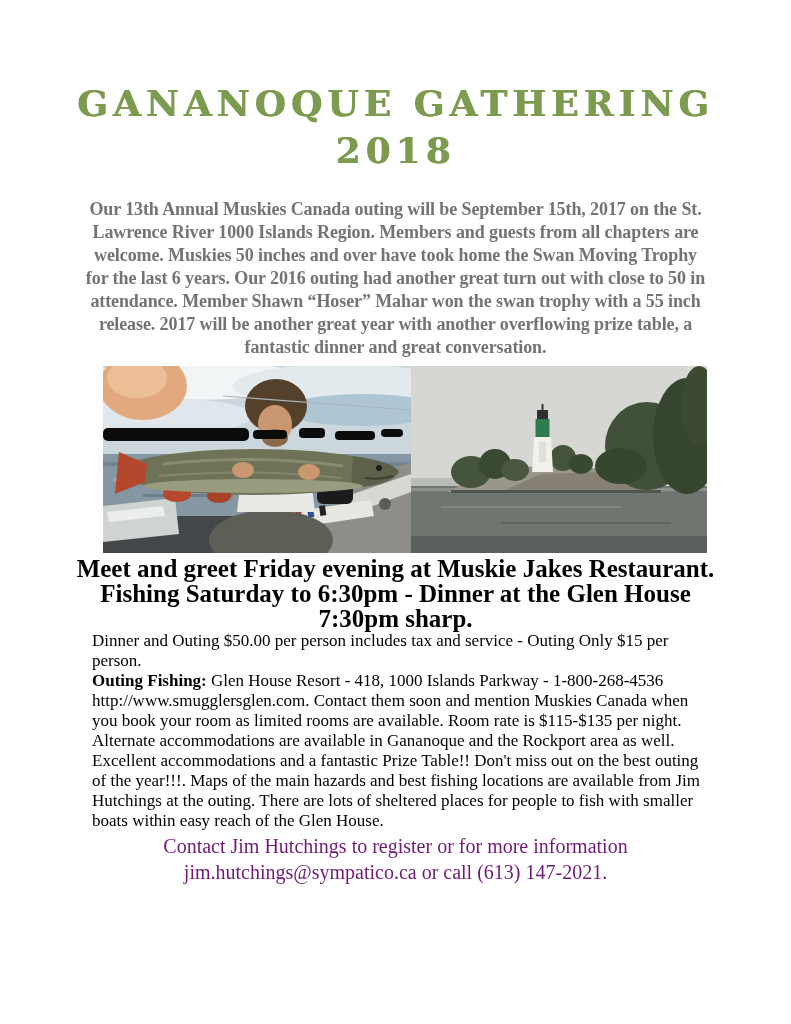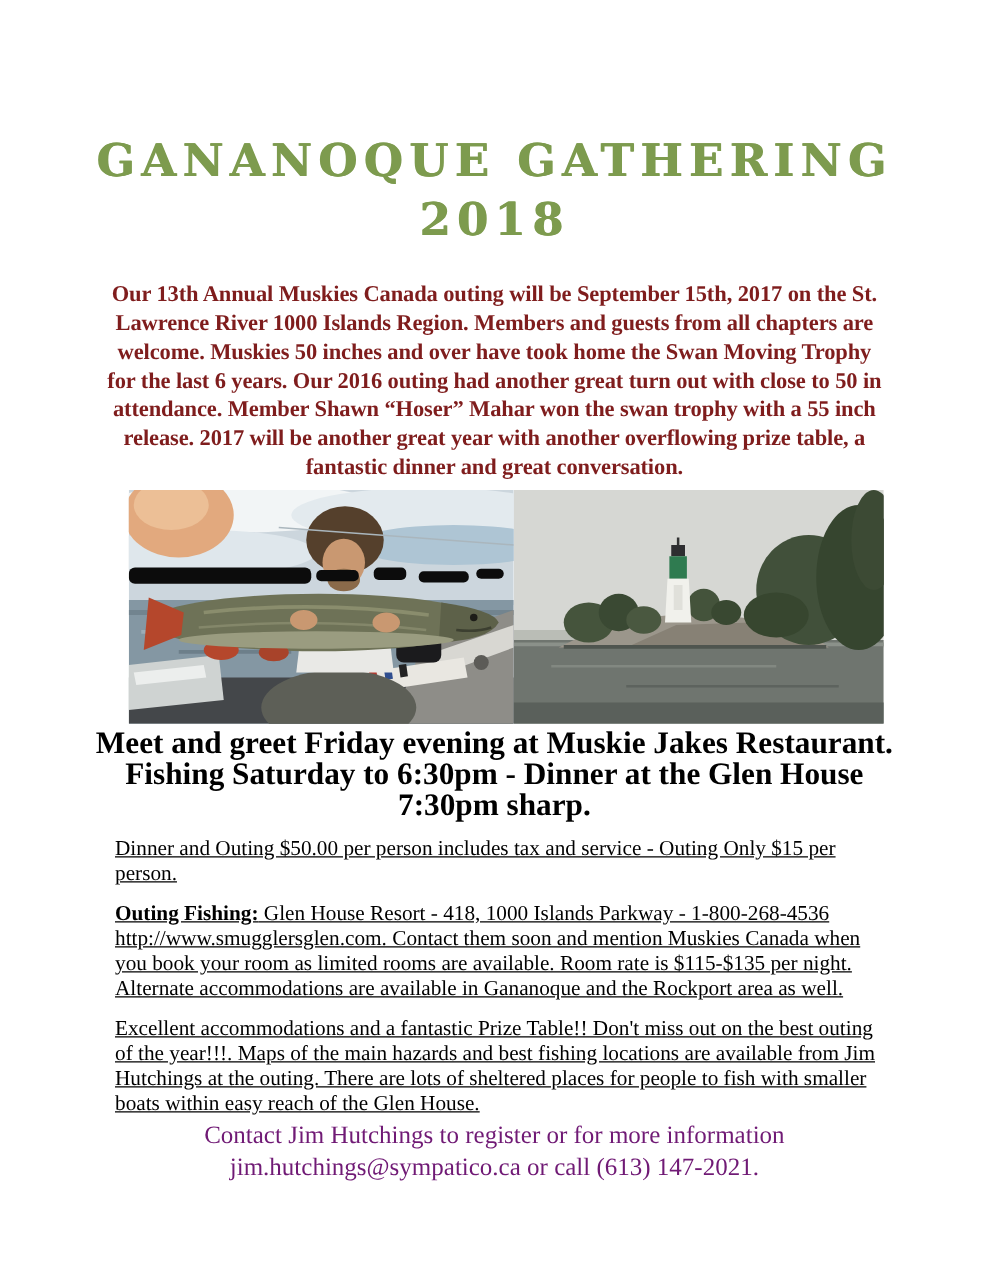--- a/index.html
+++ b/index.html
@@ -1,40 +1,40 @@
 <!DOCTYPE html>
 <html><head>
 <meta charset="utf-8">
 <style>
   html,body{margin:0;padding:0;background:#ffffff;}
   .page{
     width:791px;height:1024px;background:#ffffff;position:relative;
     font-family:"Liberation Serif",serif;color:#111;overflow:hidden;
   }
   .title{
-    padding-top:106px;text-align:center;color:#7d9b4e;
+    padding-top:80px;text-align:center;color:#7d9b4e;
     font-family:"DejaVu Serif",serif;font-weight:700;
     font-size:36px;line-height:47px;letter-spacing:5px;
     text-shadow:0.6px 0 0 #7d9b4e;
   }
   .intro{
-    width:624px;margin:24px auto 0;text-align:center;color:#7f1d1d;
+    width:624px;margin:24px auto 0;text-align:center;color:#737373;
     font-weight:700;font-size:18px;line-height:23px;
     font-family:"Liberation Serif",serif;letter-spacing:-0.1px;
   }
   .photos{
     width:604px;height:187px;margin:7px 0 0 103px;display:flex;
   }
   .photos svg{display:block;}
   .lead{
     width:640px;margin:3px auto 0;text-align:center;font-weight:700;
     font-size:25px;line-height:25px;color:#000;
   }
   .bodytext{
-    width:614px;margin:12px 0 0 92px;font-size:17px;line-height:20px;color:#000;text-decoration:underline;
+    width:614px;margin:0 0 0 92px;font-size:17px;line-height:20px;color:#000;
   }
   .bodytext .b{font-weight:700;}
   .contact{
     width:660px;margin:2px auto 0;text-align:center;
     font-size:20px;line-height:26px;color:#701a75;
   }
 </style>
 </head>
 <body>
 

